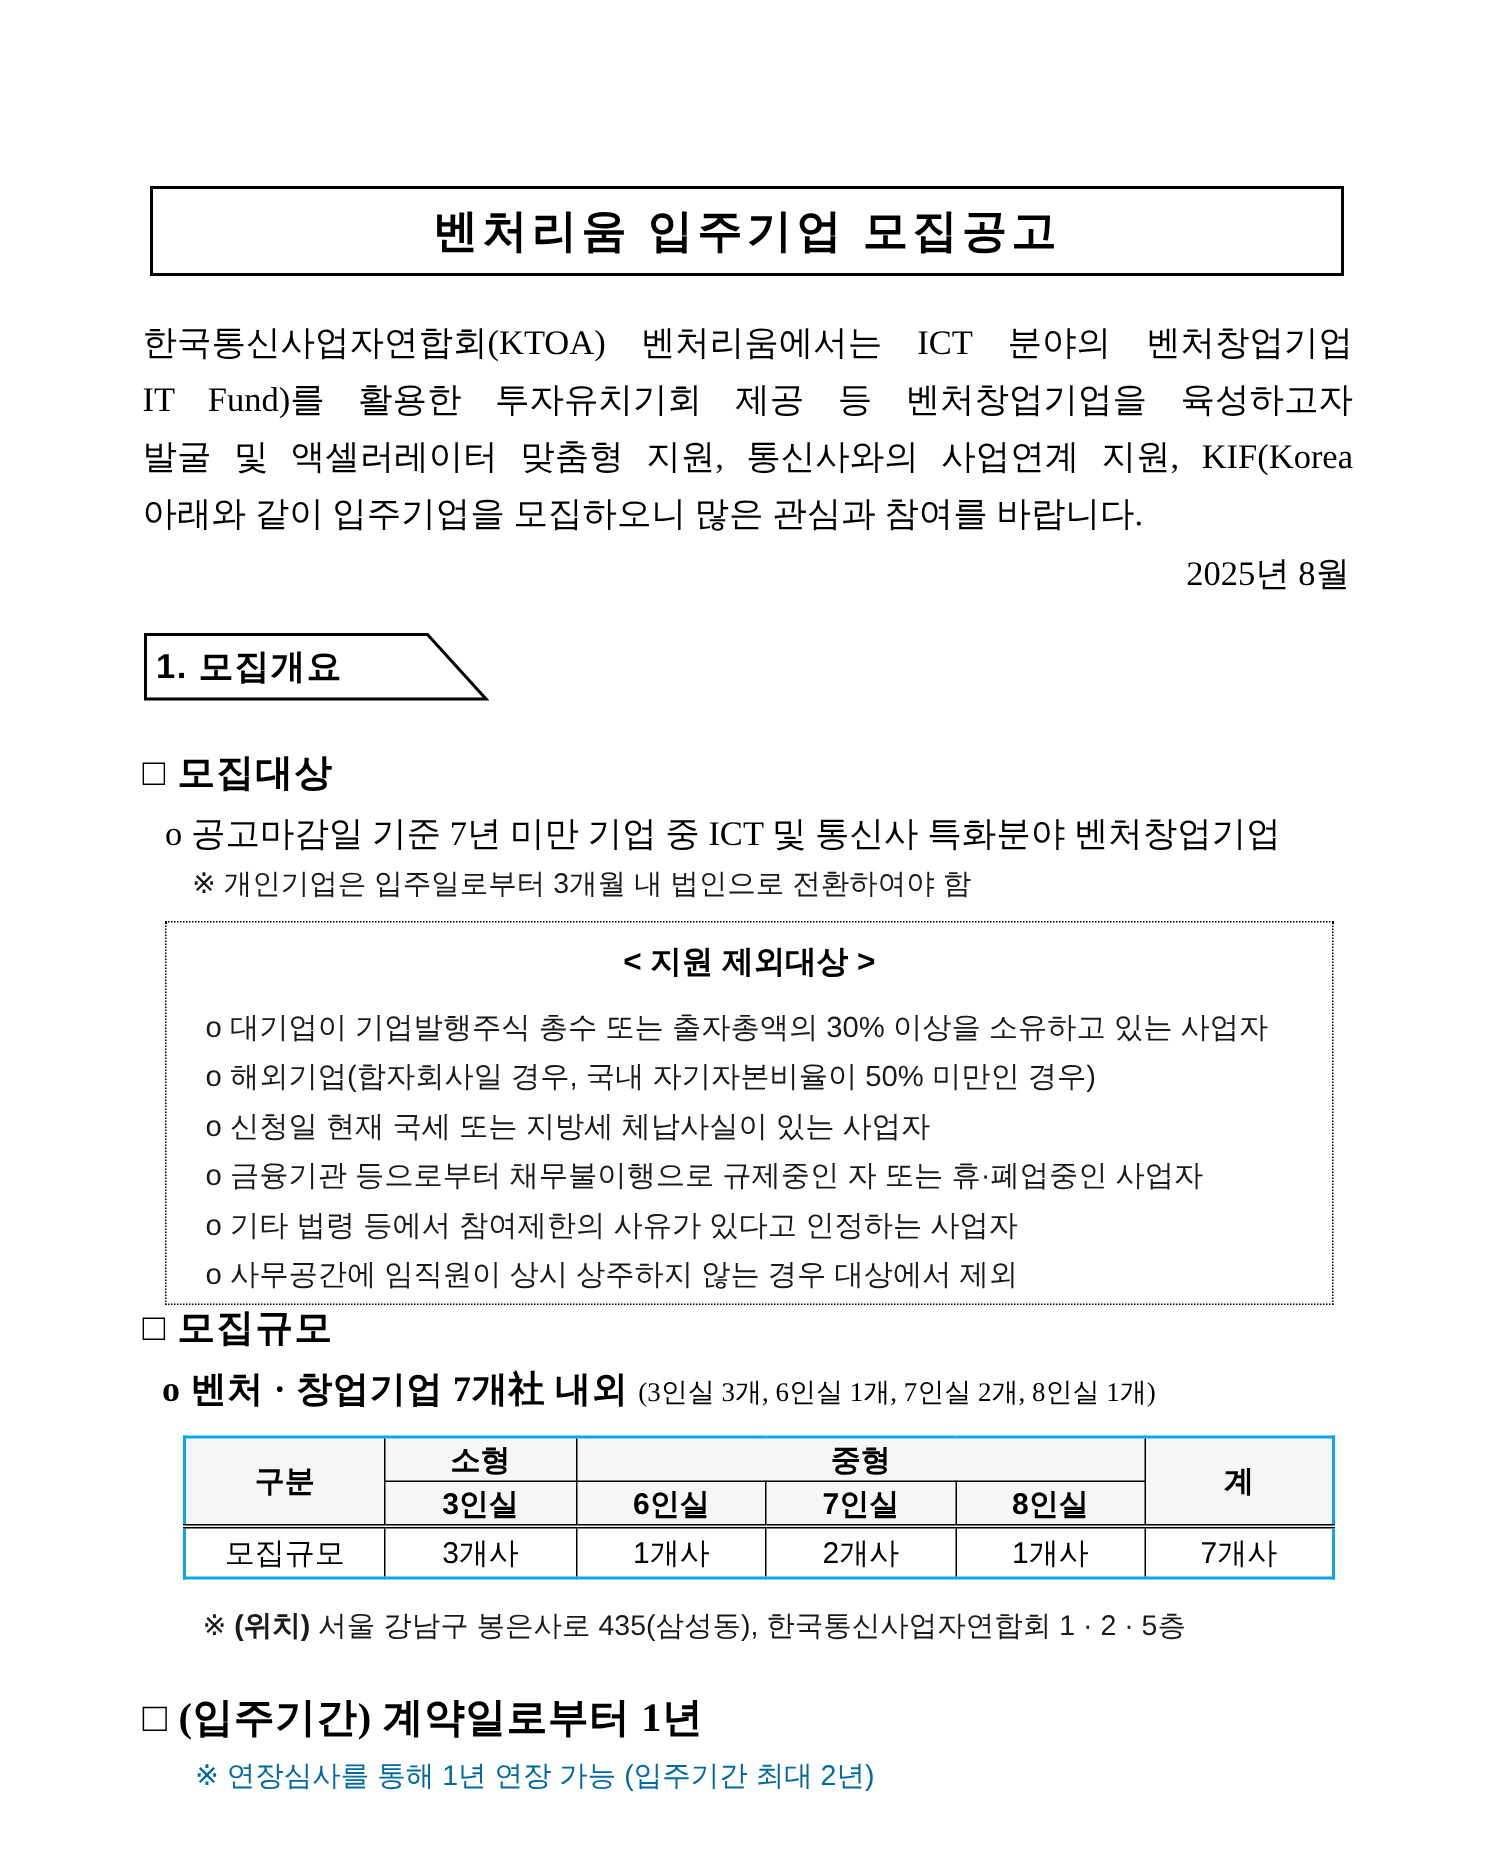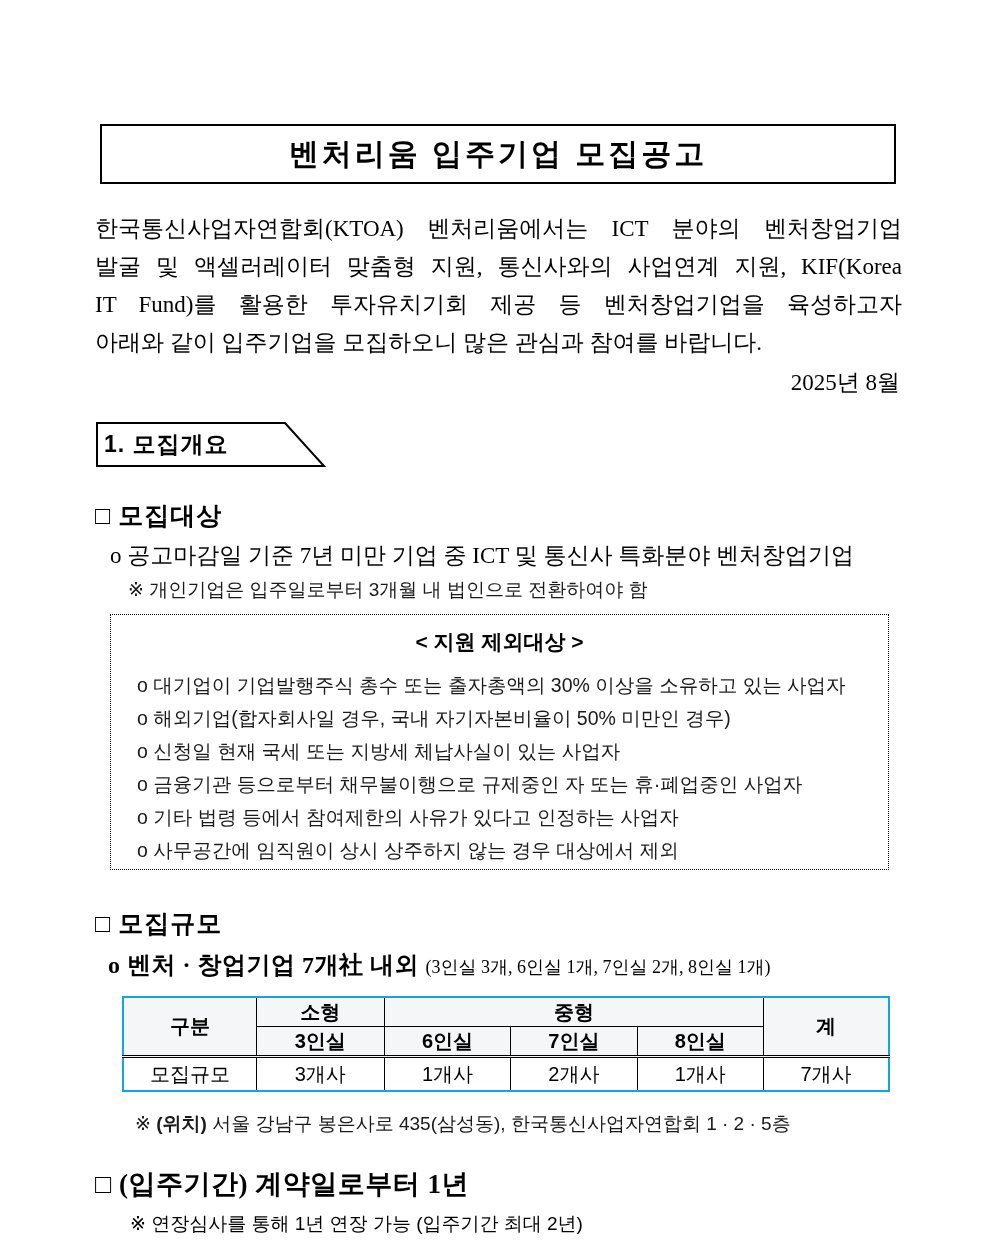--- a/index.html
+++ b/index.html
@@ -90,21 +90,21 @@
   }
   .exclusion-items { padding: 12px 18px 0 26px; }
   .exclusion-item {
     font-family: "Liberation Sans", "DejaVu Sans", sans-serif;
     font-size: 19.5px;
     line-height: 33px;
     color: #1a1a1a;
     white-space: nowrap;
   }
 
-  .scale-heading { margin-top: 38px; }
+  .scale-heading { }
   .scale-bullet {
     margin: 8px 0 0 108px;
     font-size: 24px;
     font-weight: bold;
     line-height: 34px;
     white-space: nowrap;
     letter-spacing: 0.5px;
   }
   .scale-bullet .detail {
     font-weight: normal;
@@ -146,37 +146,37 @@
     font-weight: bold;
     font-size: 27px;
     line-height: 36px;
     letter-spacing: 0.5px;
   }
   .period-note {
     margin: 10px 0 0 130px;
     font-family: "Liberation Sans", "DejaVu Sans", sans-serif;
     font-size: 19px;
     line-height: 24px;
-    color: #000000;
+    color: #0369a1;
     white-space: nowrap;
   }
 </style>
 </head>
 <body>
 
 <div class="page">
 
   <div class="title-box">
     <span class="title-text">벤처리움 입주기업 모집공고</span>
   </div>
 
   <div class="intro">
     <div class="iline j">한국통신사업자연합회(KTOA) 벤처리움에서는 ICT 분야의 벤처창업기업</div>
+    <div class="iline j">IT Fund)를 활용한 투자유치기회 제공 등 벤처창업기업을 육성하고자</div>
     <div class="iline j">발굴 및 액셀러레이터 맞춤형 지원, 통신사와의 사업연계 지원, KIF(Korea</div>
-    <div class="iline j">IT Fund)를 활용한 투자유치기회 제공 등 벤처창업기업을 육성하고자</div>
     <div class="iline">아래와 같이 입주기업을 모집하오니 많은 관심과 참여를 바랍니다.</div>
   </div>
 
   <div class="date-line">2025년 8월</div>
 
   <div class="banner">
     <svg width="230" height="46" viewBox="0 0 230 46">
       <polygon points="1,1 189,1 228,44 1,44" fill="#ffffff" stroke="#000000" stroke-width="2"></polygon>
     </svg>
     <span class="banner-text">1. 모집개요</span>

